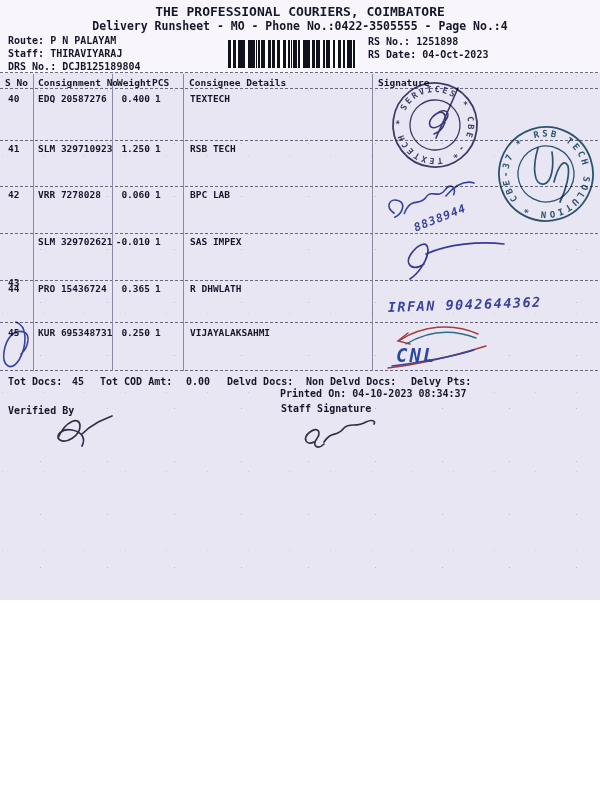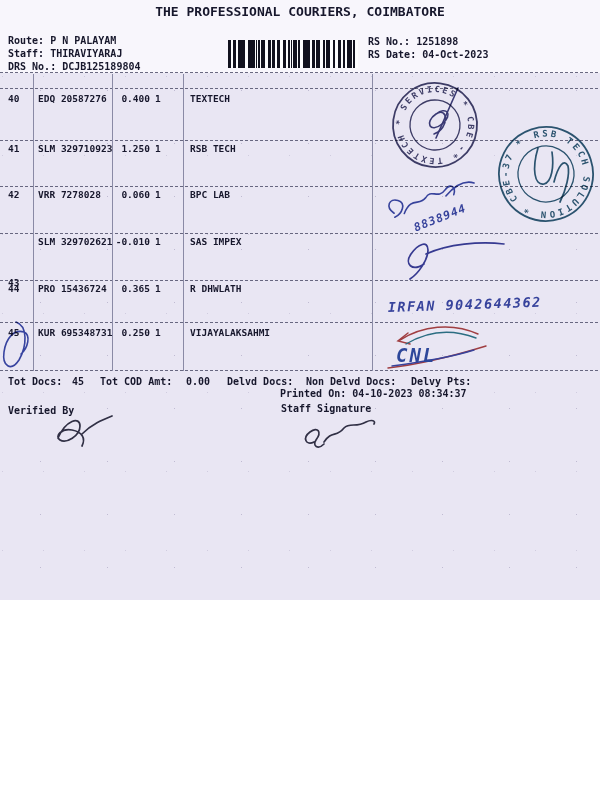--- a/index.html
+++ b/index.html
@@ -35,20 +35,21 @@
   svg.ink{position:absolute;mix-blend-mode:multiply;opacity:.92;overflow:visible;}
   .edge-strip{position:absolute;left:0;top:668px;width:2px;height:26px;background:#8d8d99;}
 </style>
 </head>
 <body>
 
 <div class="page">
   <div class="topband"></div>
 
   <div class="t fs13 center" style="top:5px;">THE PROFESSIONAL COURIERS, COIMBATORE</div>
+  <div class="t fs115 center" style="top:20px;">Delivery Runsheet - MO - Phone No.:0422-3505555 - Page No.:4</div>
 
   <div class="t fs10" style="left:8px;top:35px;"><span>Route:</span> <span>P N PALAYAM</span></div>
   <div class="t fs10" style="left:8px;top:48px;"><span>Staff:</span> <span>THIRAVIYARAJ</span></div>
   <div class="t fs10" style="left:8px;top:61px;"><span>DRS No.:</span> <span>DCJB125189804</span></div>
 
   <div class="barcode"></div>
 
   <div class="t fs10" style="left:368px;top:36px;"><span>RS No.:</span> <span>1251898</span></div>
   <div class="t fs10" style="left:368px;top:49px;"><span>RS Date:</span> <span>04-Oct-2023</span></div>
 
@@ -59,20 +60,28 @@
   <div class="dash" style="top:233px;"></div>
   <div class="dash" style="top:280px;"></div>
   <div class="dash" style="top:322px;"></div>
   <div class="dash" style="top:370px;"></div>
 
   <div class="vline" style="left:33px;"></div>
   <div class="vline" style="left:112px;"></div>
   <div class="vline" style="left:183px;"></div>
   <div class="vline" style="left:372px;"></div>
 
+  <div class="row" style="top:77px;height:12px;">
+    <span class="cell" style="left:5px;">S No</span>
+    <span class="cell" style="left:38px;">Consignment No</span>
+    <span class="cell" style="left:117px;">Weight</span>
+    <span class="cell" style="left:152px;">PCS</span>
+    <span class="cell" style="left:189px;">Consignee Details</span>
+    <span class="cell" style="left:378px;">Signature</span>
+  </div>
 
   <div class="row" style="top:93px;height:46px;">
     <span class="cell" style="left:8px;">40</span>
     <span class="cell" style="left:38px;">EDQ 20587276</span>
     <span class="cell wcell">0.400</span>
     <span class="cell" style="left:155px;">1</span>
     <span class="cell" style="left:190px;">TEXTECH</span>
   </div>
   <div class="row" style="top:143px;height:42px;">
     <span class="cell" style="left:8px;">41</span>

